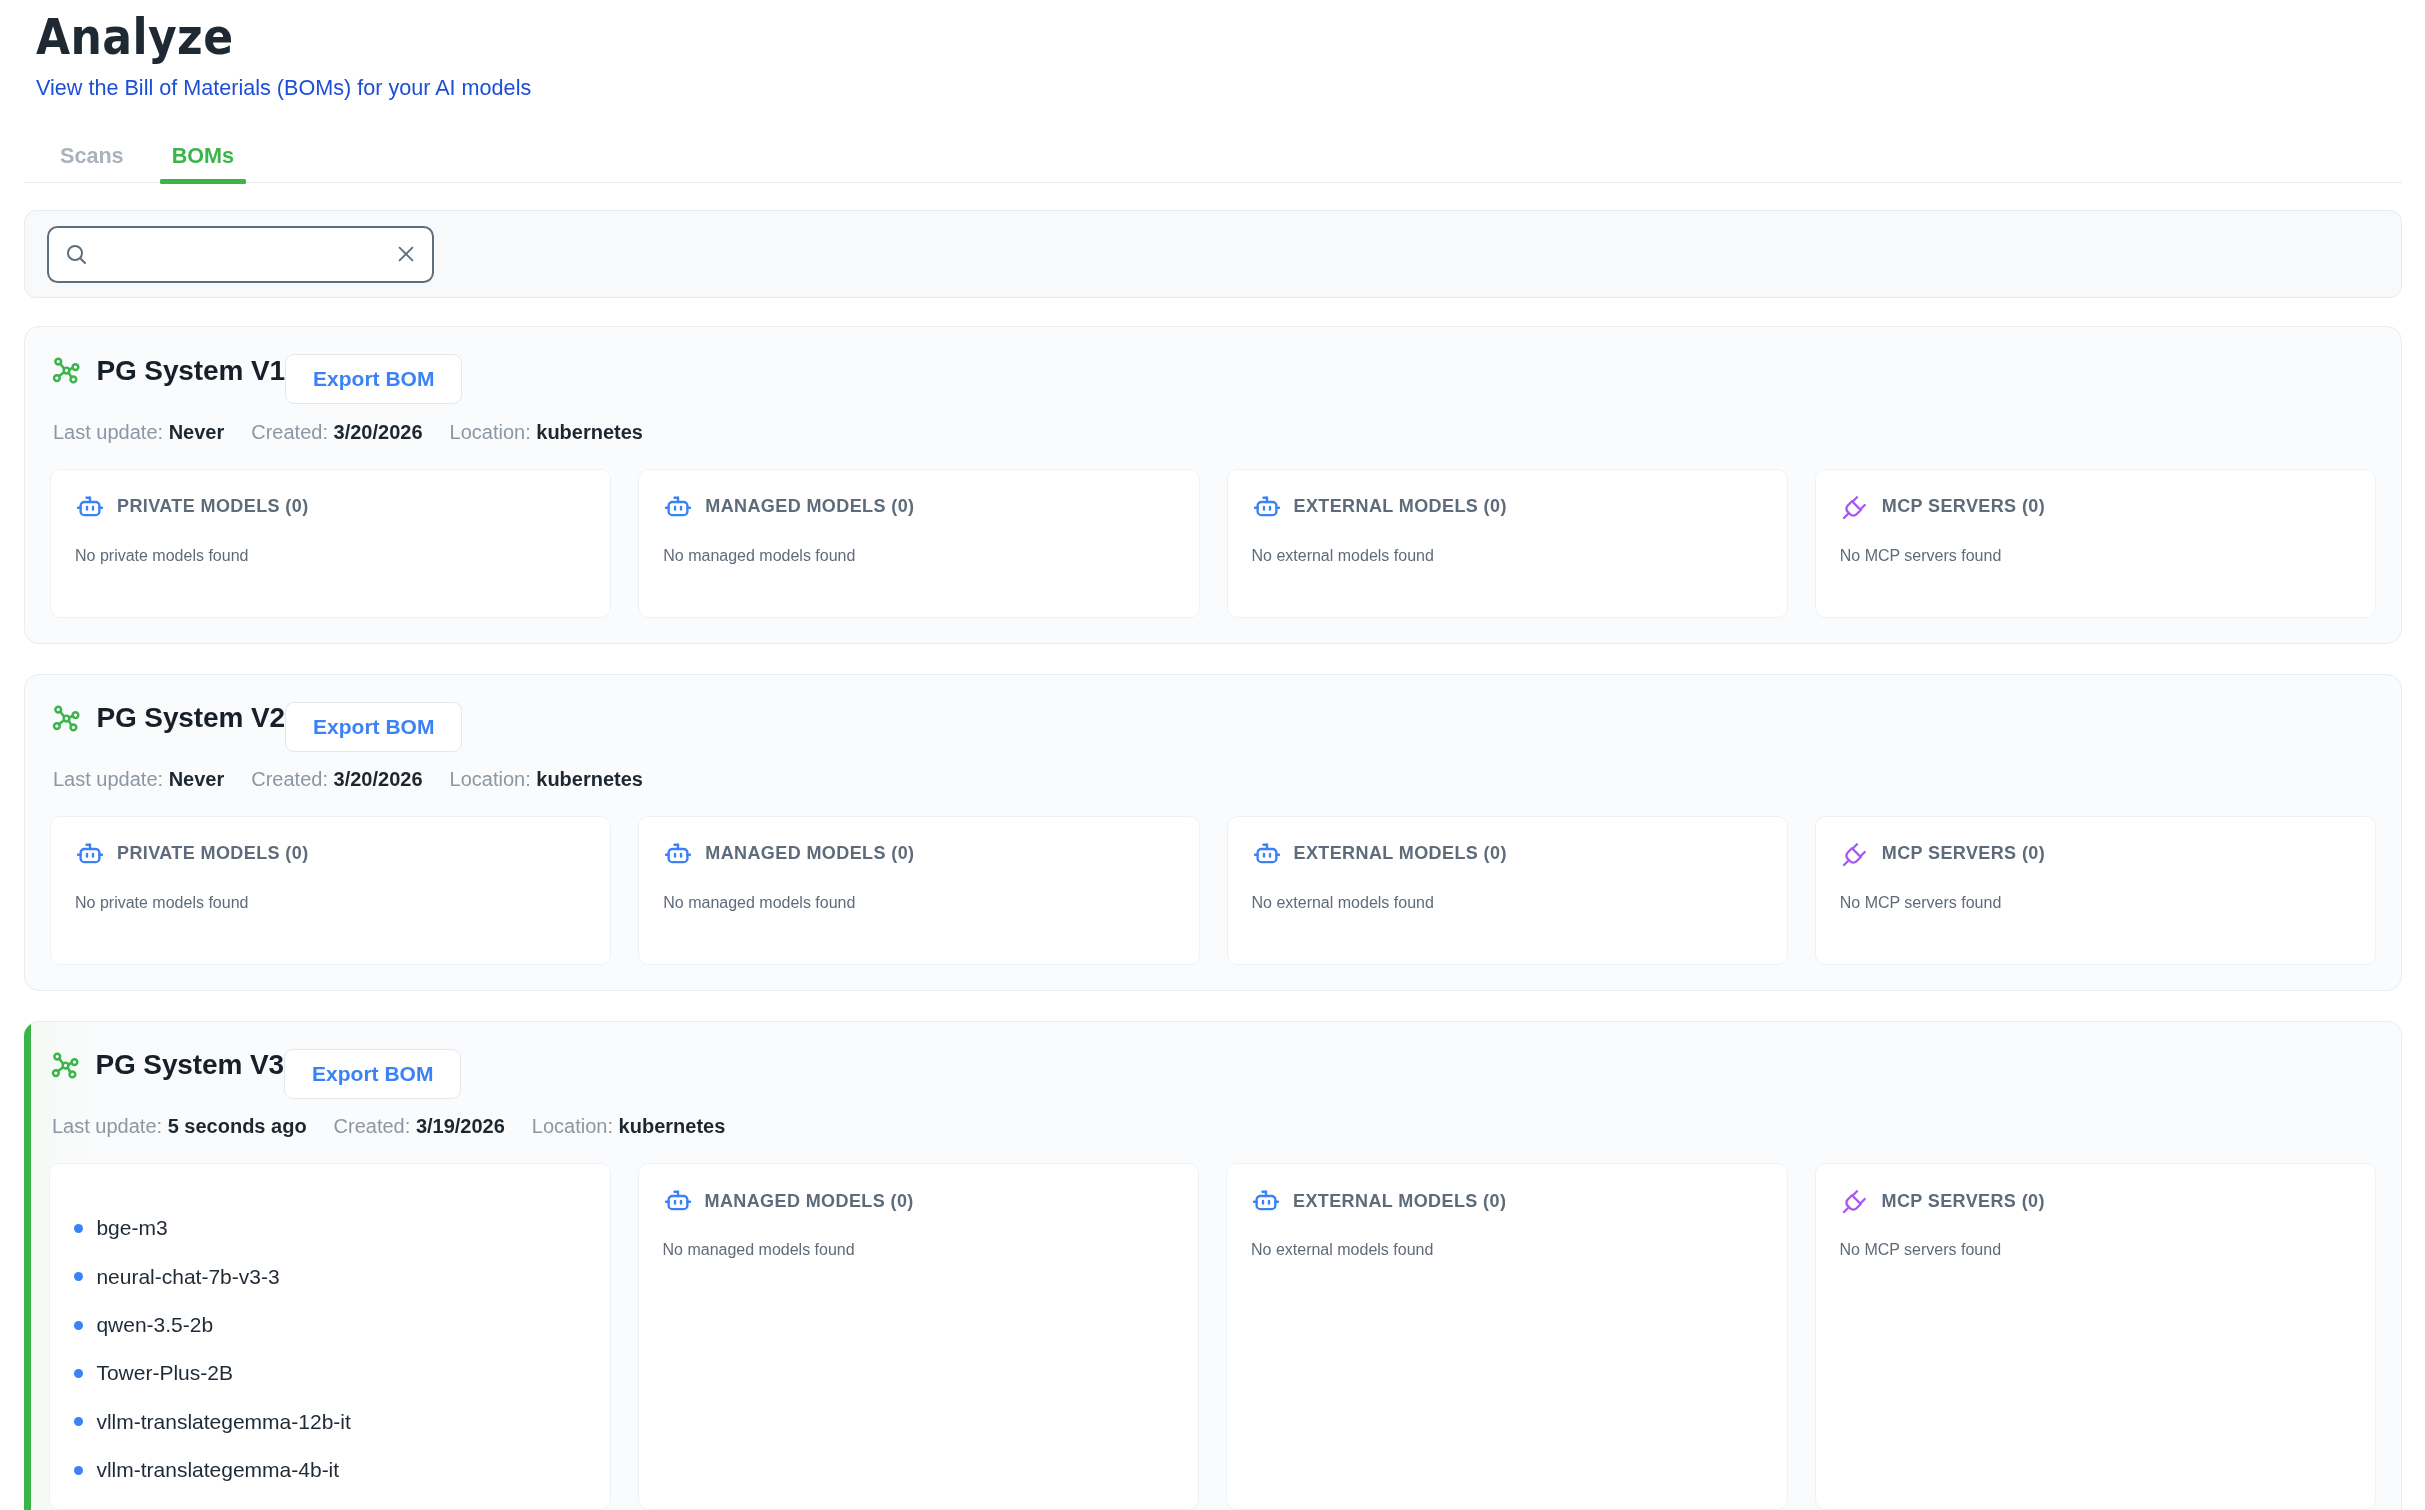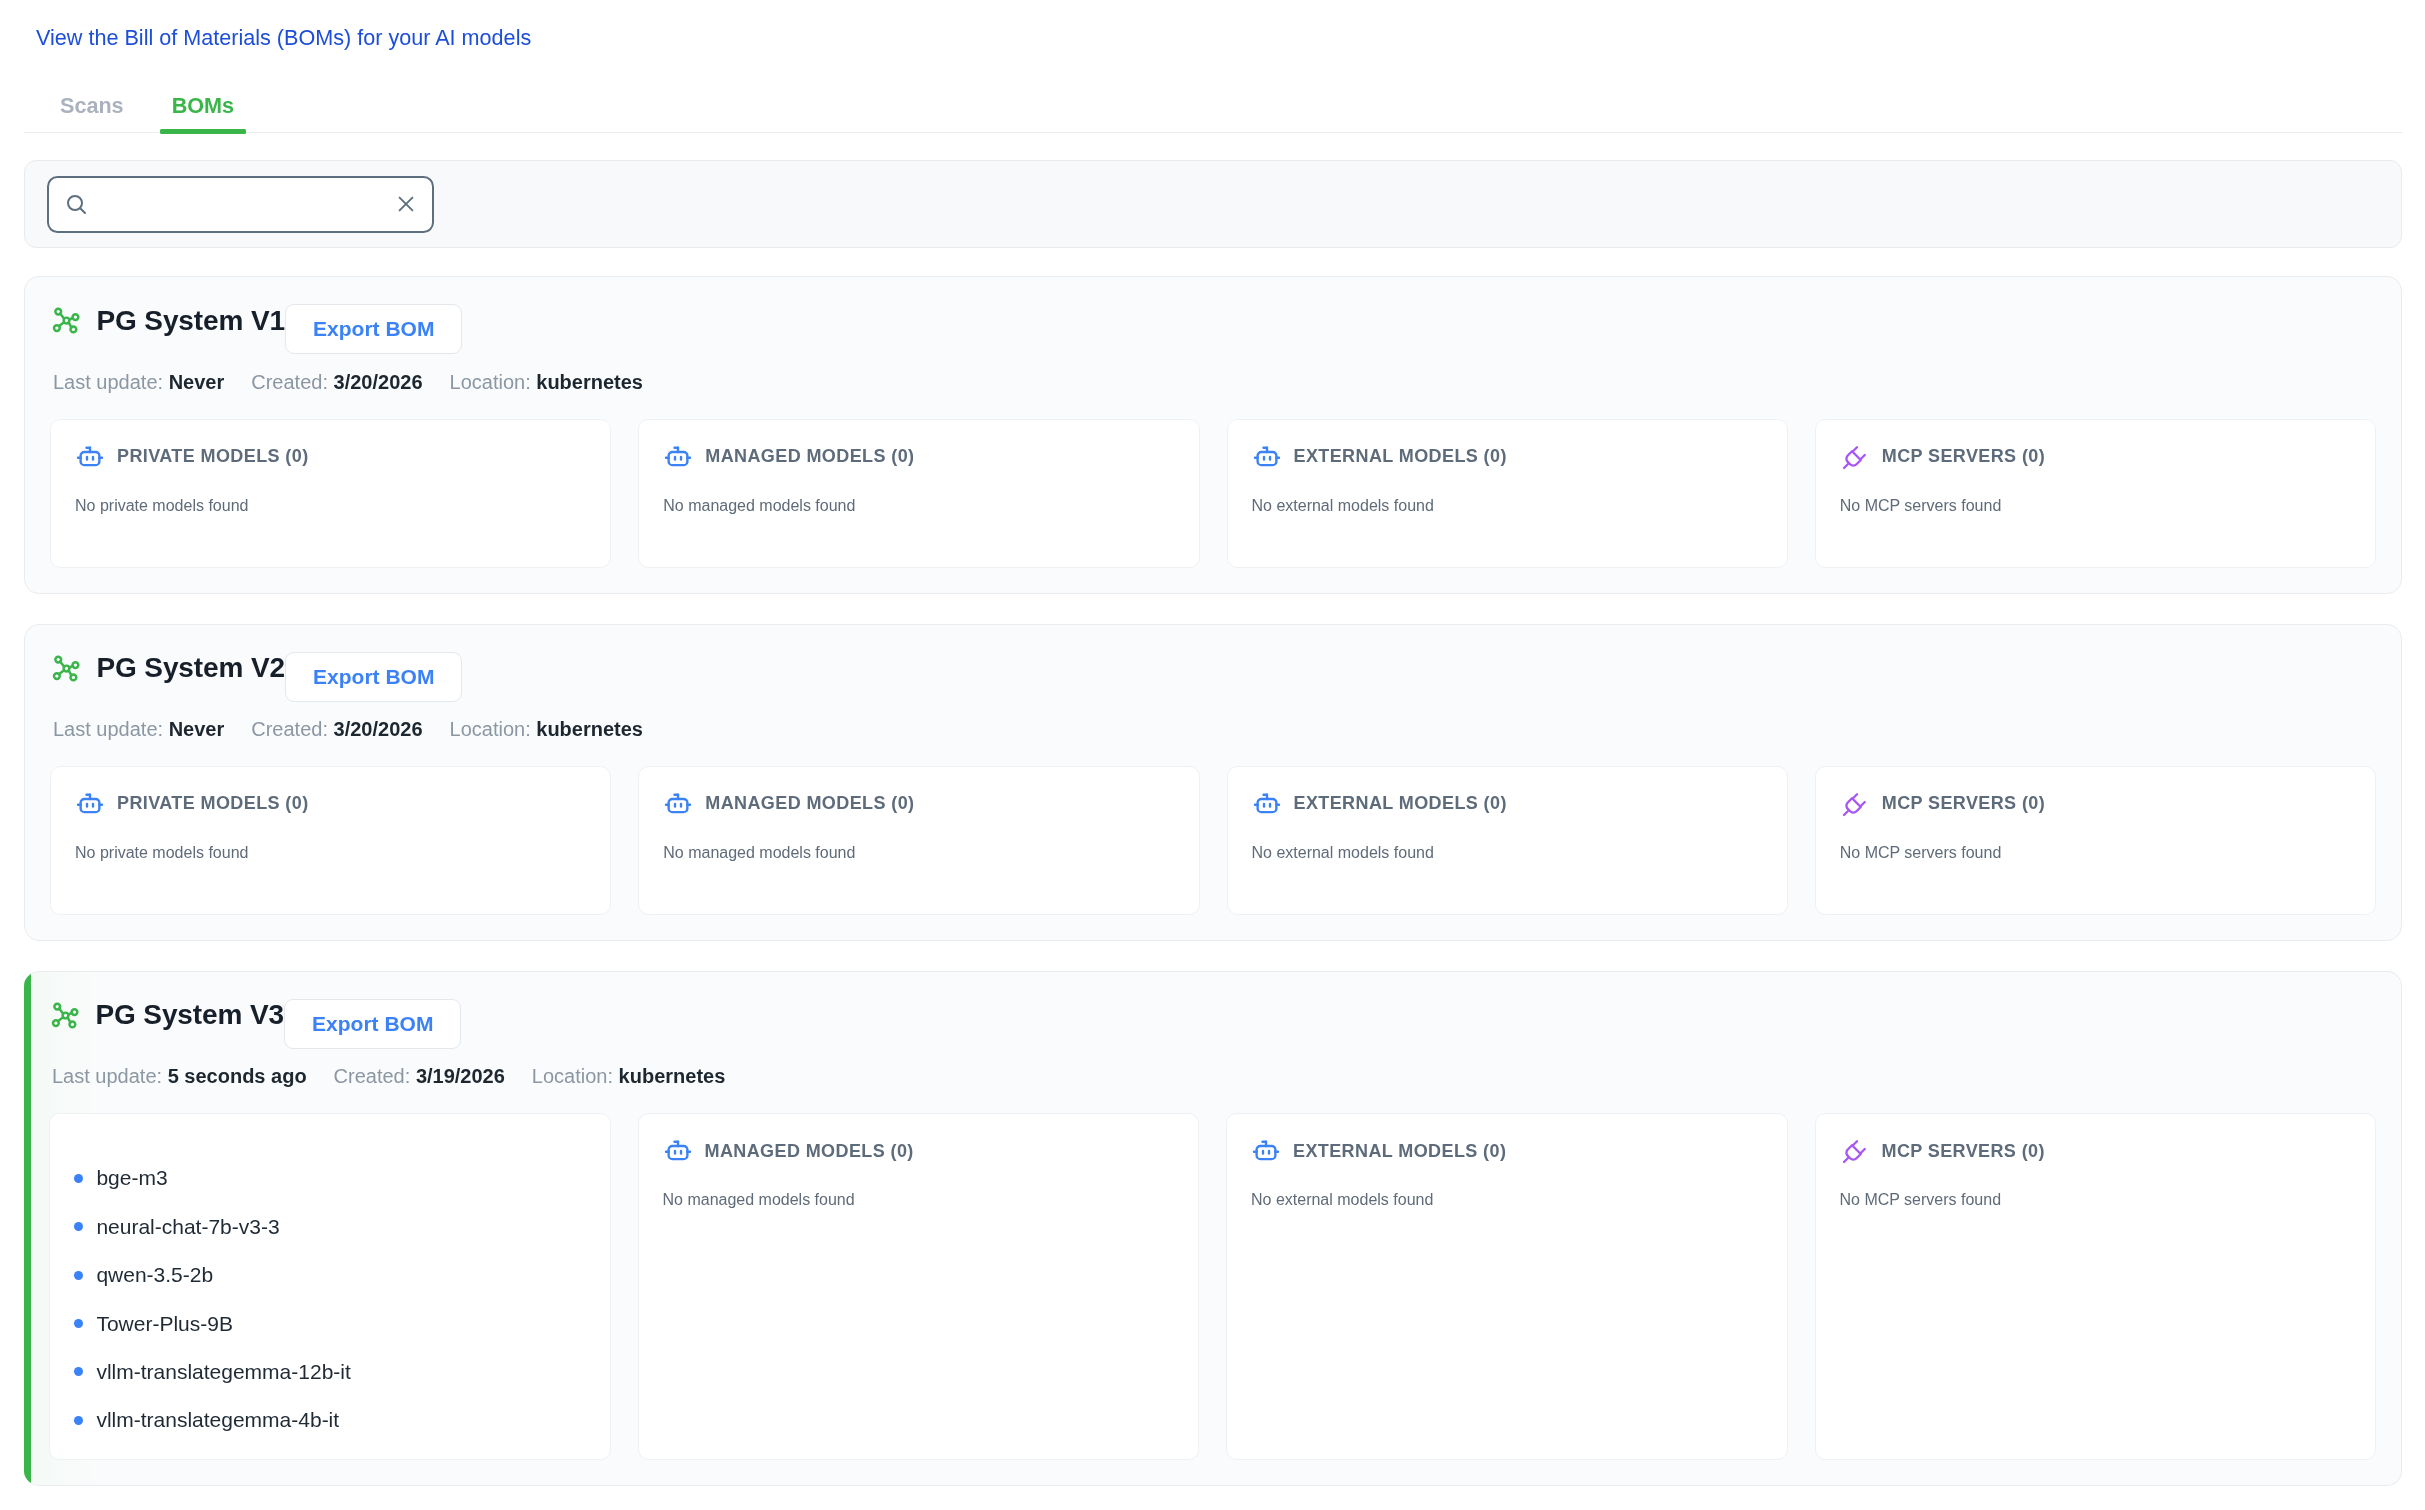--- a/index.html
+++ b/index.html
@@ -220,20 +220,21 @@
   }
 
   svg { display: block; }
 </style>
 </head>
 <body>
 
 <div class="page">
 
   <div class="header">
+    <div class="page-title">Analyze</div>
     <div class="page-subtitle">View the Bill of Materials (BOMs) for your AI models</div>
   </div>
 
   <div class="tabs">
     <button class="tab">Scans</button>
     <button class="tab active">BOMs</button>
   </div>
 
   <div class="search-panel">
     <div class="search-box">
@@ -475,21 +476,21 @@
               <li class="model-item">
                 <span class="bullet"></span>
                 <span>neural-chat-7b-v3-3</span>
               </li>
               <li class="model-item">
                 <span class="bullet"></span>
                 <span>qwen-3.5-2b</span>
               </li>
               <li class="model-item">
                 <span class="bullet"></span>
-                <span>Tower-Plus-9B</span>
+                <span>Tower-Plus-2B</span>
               </li>
               <li class="model-item">
                 <span class="bullet"></span>
                 <span>vllm-translategemma-12b-it</span>
               </li>
               <li class="model-item">
                 <span class="bullet"></span>
                 <span>vllm-translategemma-4b-it</span>
               </li>
             </ul>

